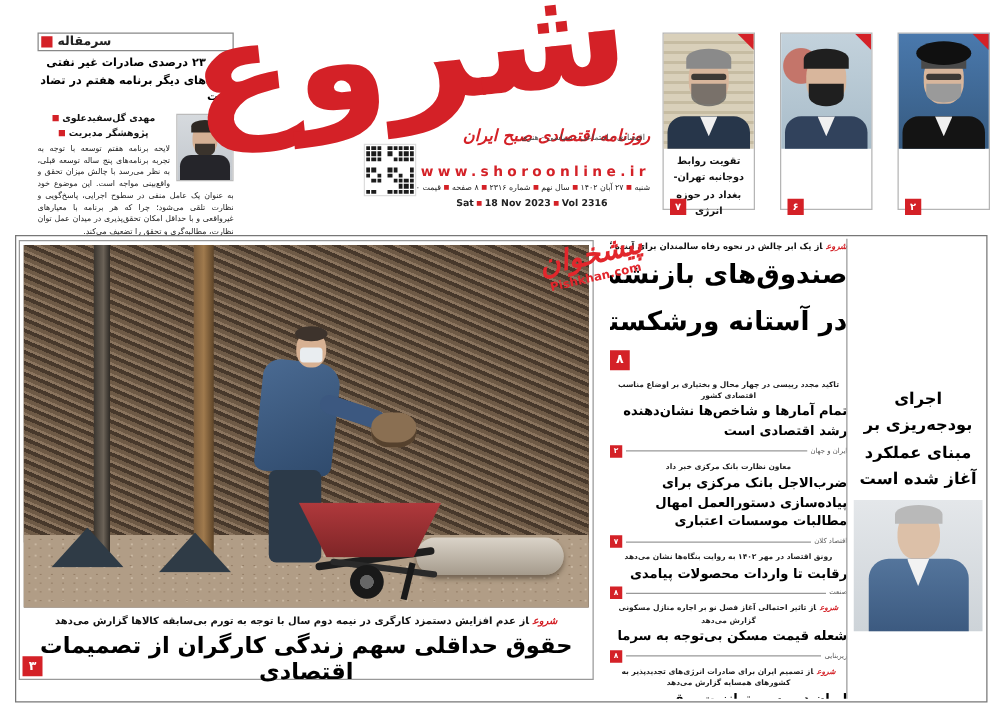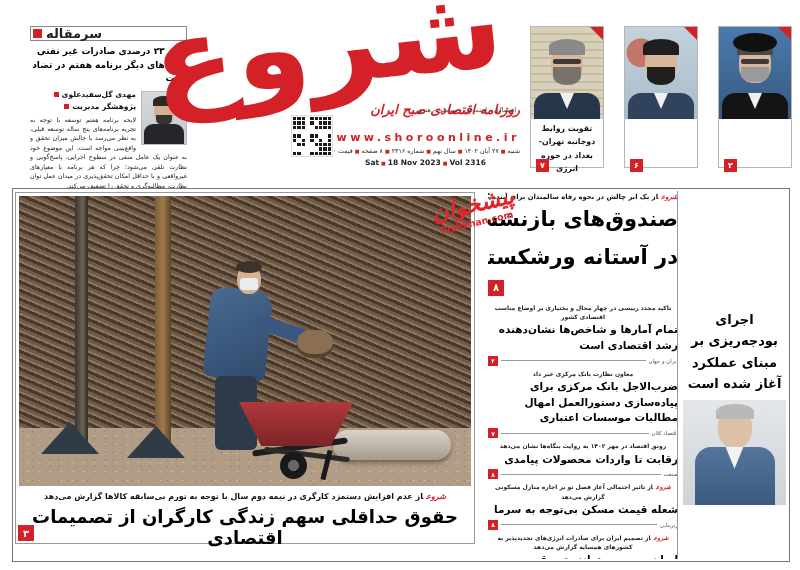--- a/index.html
+++ b/index.html
@@ -13,29 +13,29 @@
   .page-badge { background:#d42127; color:#fff; font-weight:bold; display:flex; align-items:center; justify-content:center; }
   .page-badge.big { width:16px; height:16px; font-size:10px; }
   .page-badge.sm { width:10px; height:10px; font-size:6px; flex:0 0 auto; }
   .page-badge.tb { position:absolute; bottom:-5px; left:5px; width:13px; height:13px; font-size:8px; }
   .brand-word { color:#d42127; font-weight:bold; font-style:italic; margin-inline-end:3px; }
 
   
   .editorial { position:absolute; left:30px; top:26px; width:157px; }
   .ed-head { border:1px solid #888; height:15px; display:flex; align-items:center; gap:4px; direction:ltr; padding:0 2px; margin-bottom:4px; }
   .ed-head .sq { width:9px; height:9px; }
-  .ed-head-label { font-size:13px; font-weight:bold; color:#222; }
+  .ed-head-label { font-size:10px; font-weight:bold; color:#222; }
   .ed-title { font-size:9px; font-weight:bold; line-height:1.5; text-align:right; color:#000; margin-bottom:3px; }
   .ed-mid { overflow:hidden; }
   .ed-photo { float:right; width:46px; height:54px; border:1px solid #bbb; position:relative; margin:2px 0 2px 5px; background:linear-gradient(#d6dade,#c2c7cd); overflow:hidden; }
   .ep-head { position:absolute; left:50%; top:7px; transform:translateX(-50%); width:20px; height:25px; background:#d4b094; border-radius:45%; }
   .ep-head::before { content:""; position:absolute; top:-3px; left:-1px; right:-1px; height:10px; background:#2e2823; border-radius:50% 50% 0 0; }
   .ep-head::after { content:""; position:absolute; bottom:-1px; left:2px; right:2px; height:10px; background:#3a332c; border-radius:0 0 50% 50%; }
   .ep-body { position:absolute; left:50%; bottom:0; transform:translateX(-50%); width:40px; height:20px; background:#25252a; border-radius:9px 9px 0 0; }
-  .ed-byline { text-align:right; font-size:7.5px; font-weight:bold; line-height:1.6; }
+  .ed-byline { text-align:center; font-size:7.5px; font-weight:bold; line-height:1.6; }
   .ed-byline .sq { margin-inline-start:3px; }
   .ed-body { font-size:6.3px; line-height:1.5; text-align:justify; color:#222; margin-top:2px; }
   .ed-footer { font-size:7.5px; font-weight:bold; text-align:left; margin-top:4px; }
 
   
   .masthead { position:absolute; left:190px; top:16px; width:330px; height:164px; direction:rtl; }
   .logo { position:absolute; right:30px; top:-28px; color:#d42127; font-size:112px; font-weight:bold; line-height:1; transform:rotate(-6deg) scale(1.08,1); transform-origin:center; white-space:nowrap; }
   .tagline { position:absolute; right:0; top:86px; color:#d42127; font-size:13px; font-weight:bold; font-style:italic; }
   .subjects { position:absolute; right:4px; top:90px; font-size:6.5px; color:#444; }
   .website { position:absolute; right:0; top:115px; color:#d42127; font-size:11px; font-weight:bold; letter-spacing:3.5px; direction:ltr; }

